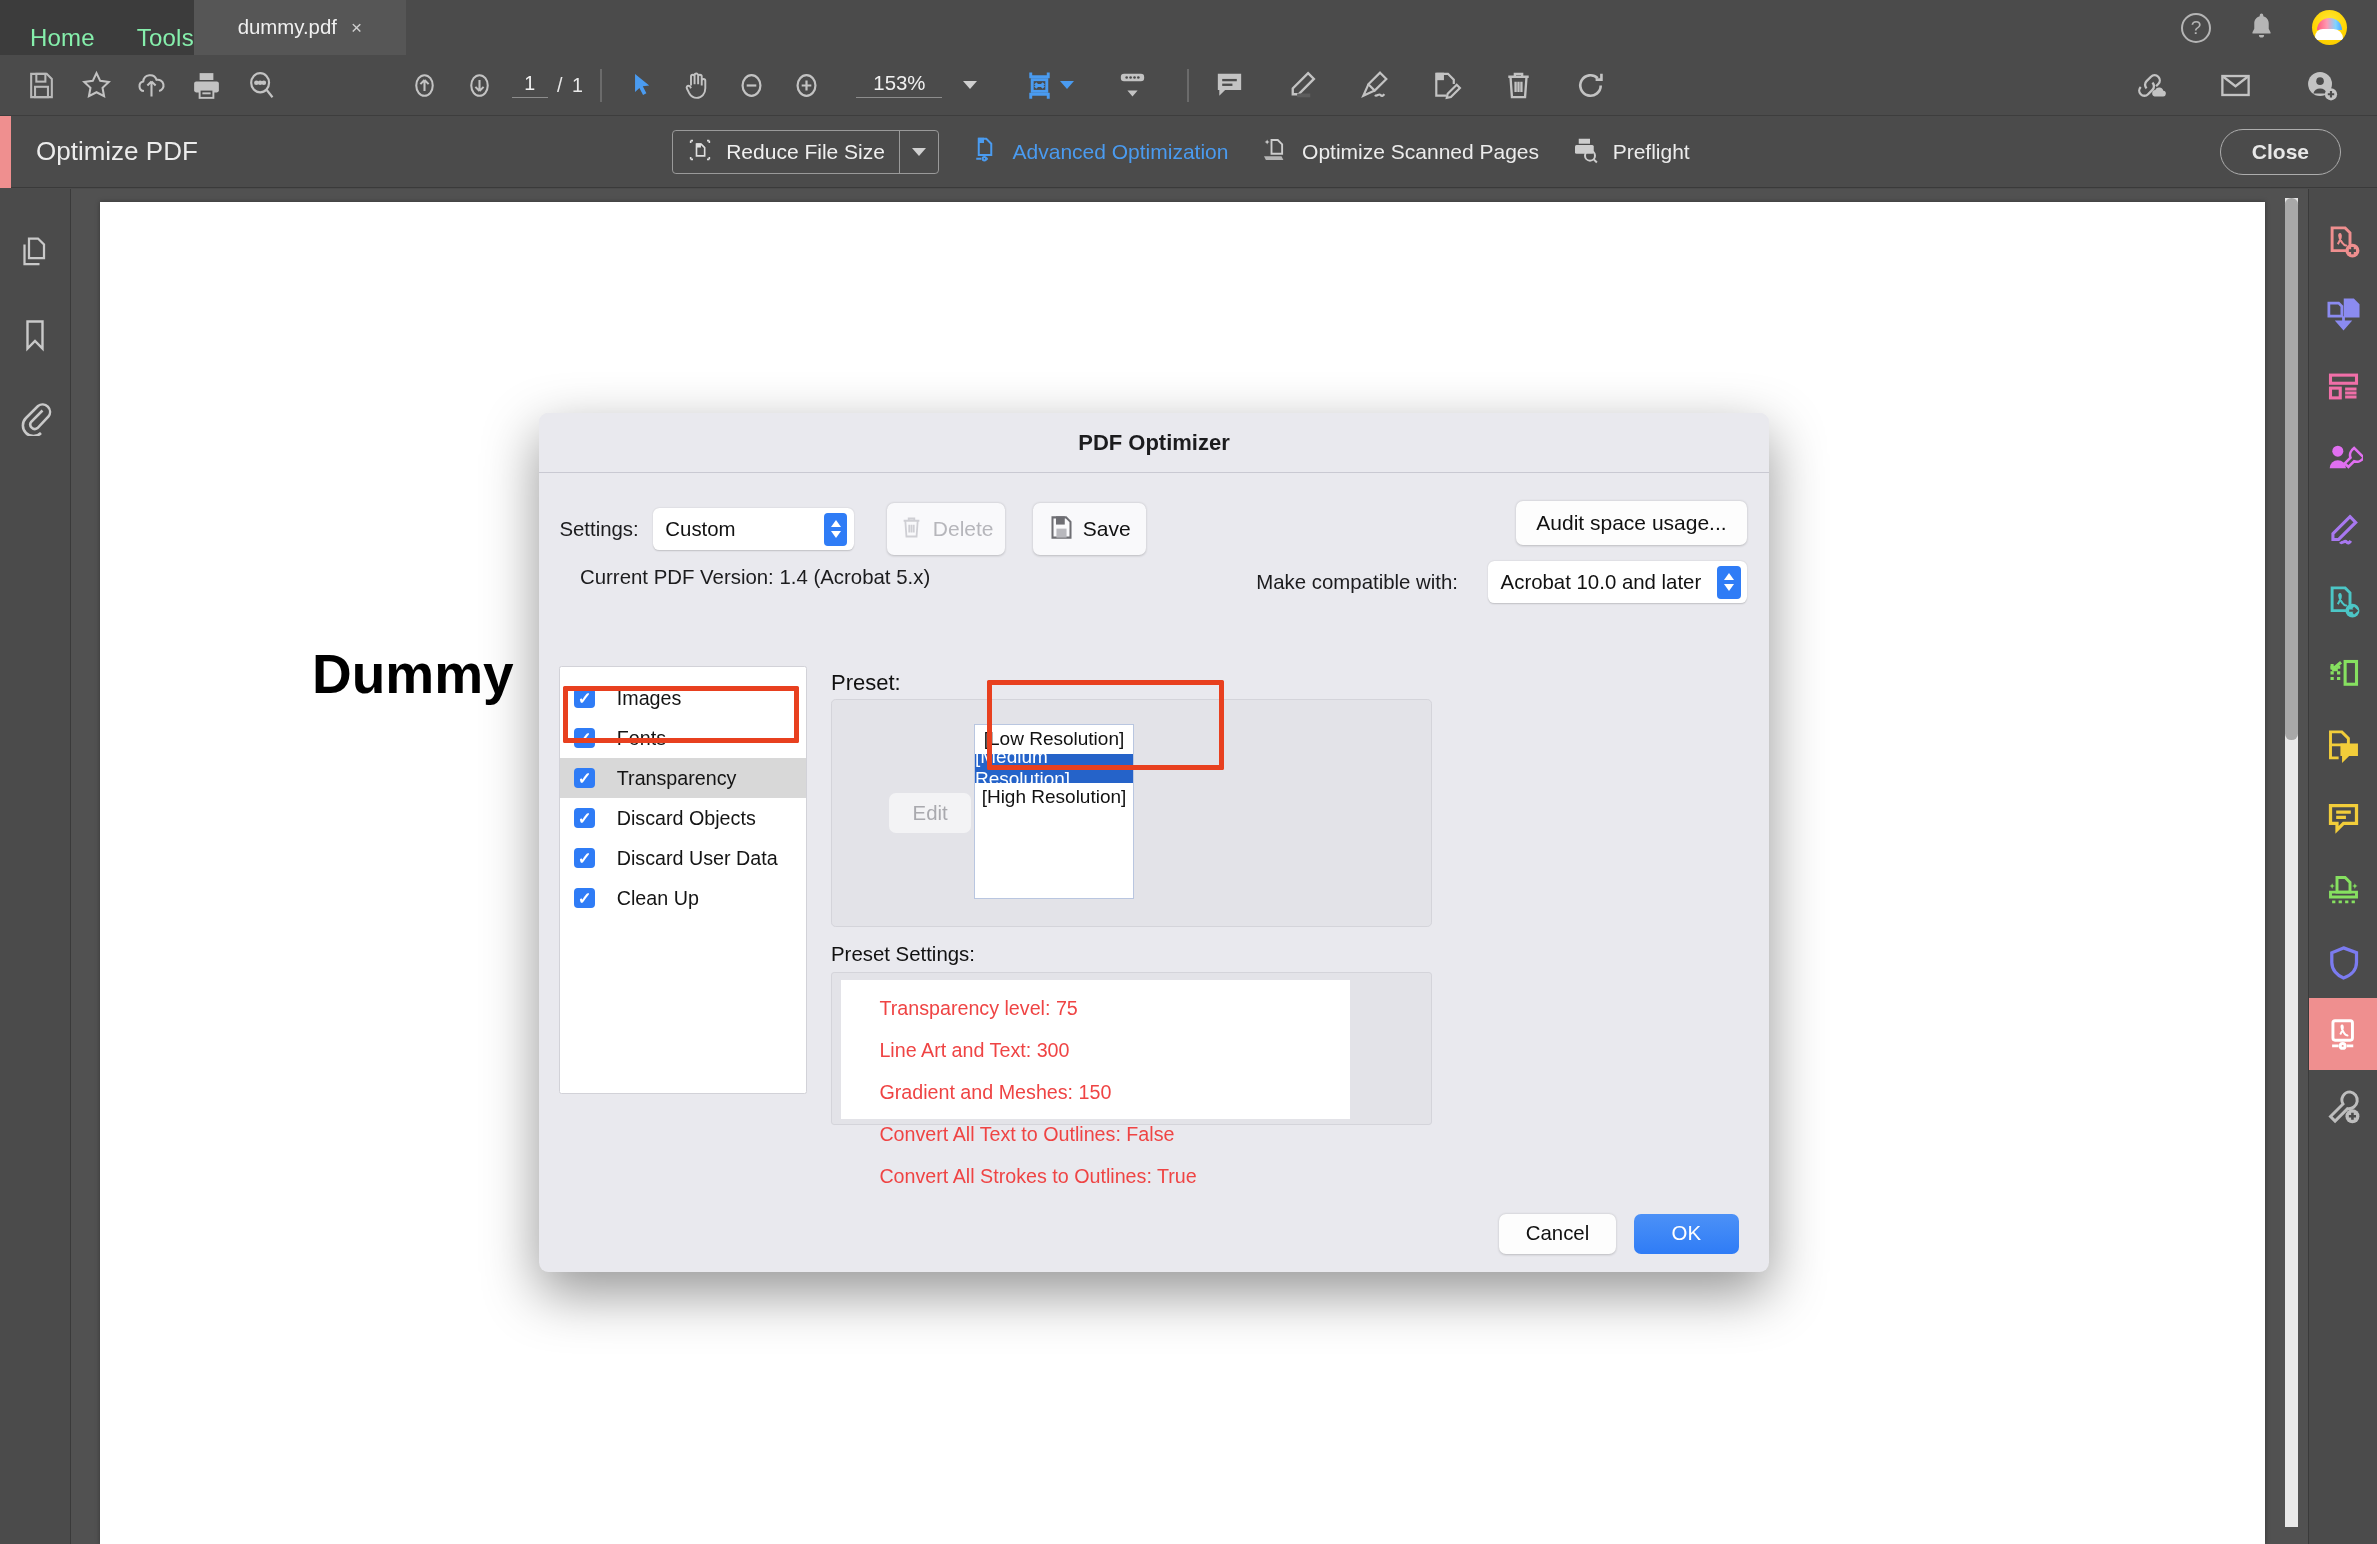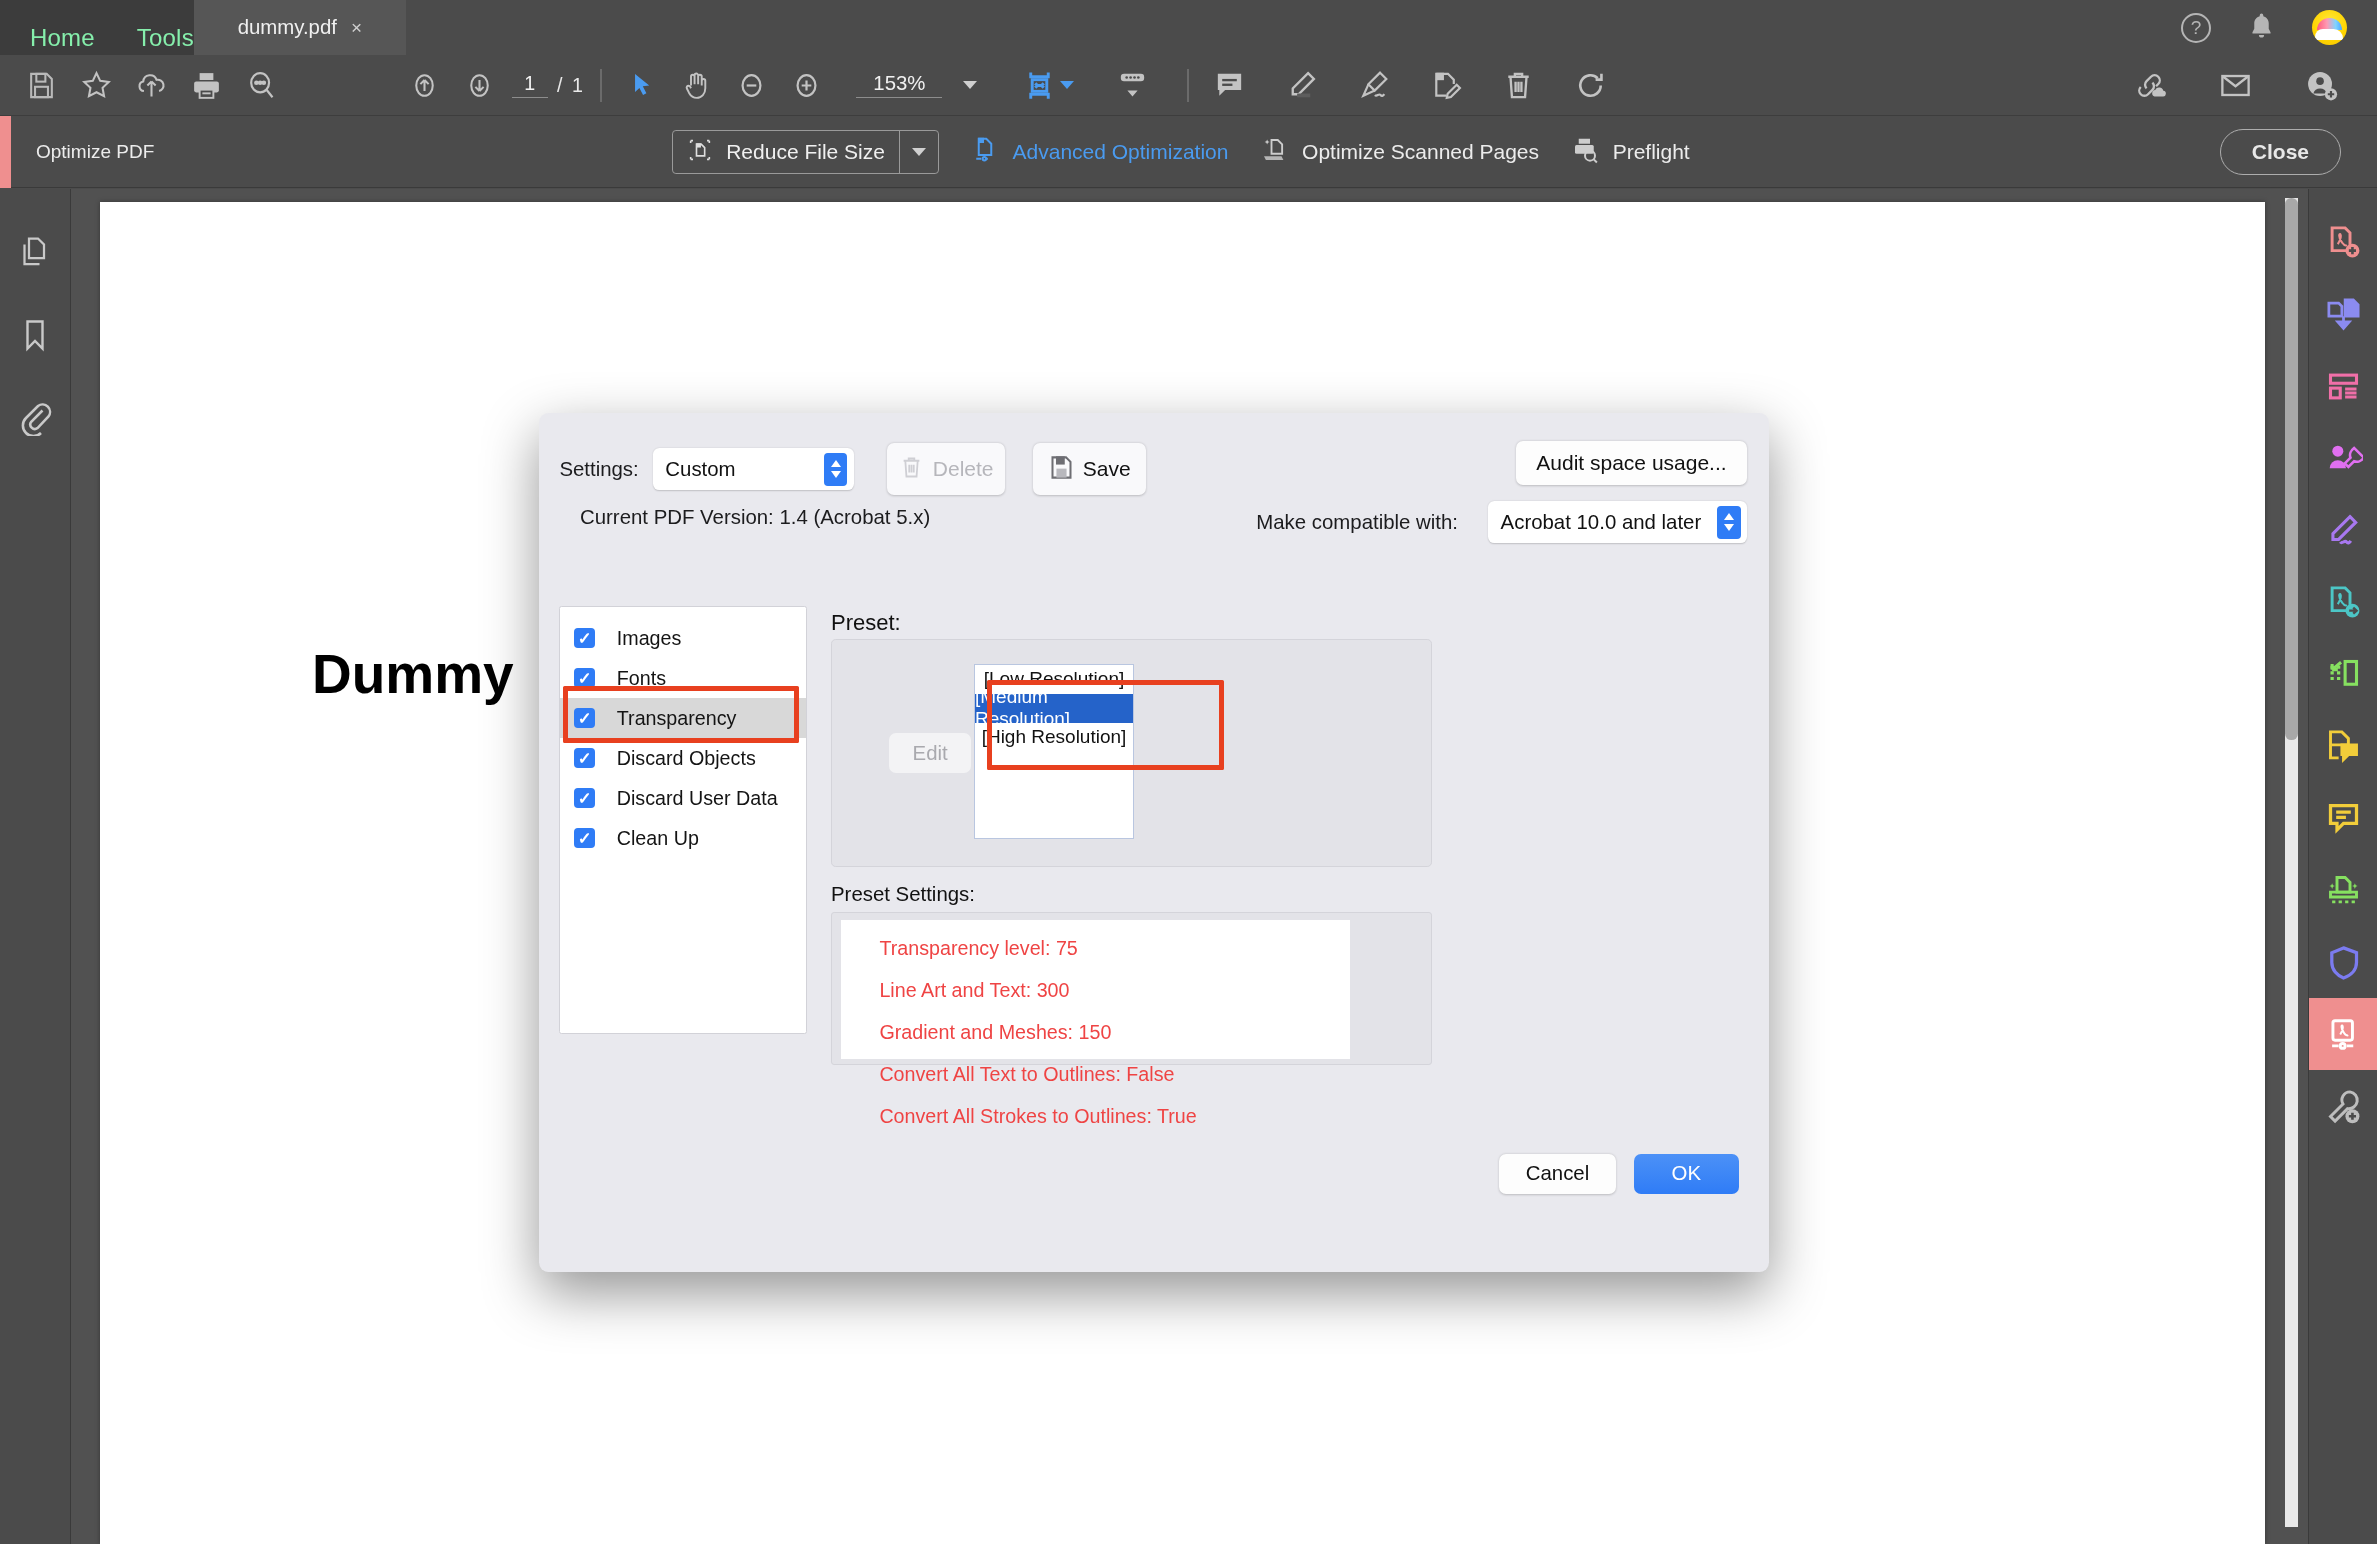--- a/index.html
+++ b/index.html
@@ -67,21 +67,21 @@
   .zoom-val { color: #f0f0f0; font-size: 20.4px; border-bottom: 1.6px solid #8d8d8d; padding: 0 7.9px 2.4px 7.9px; min-width: 86px; text-align:center;}
   .caret-down { width: 0; height: 0; border-left: 7px solid transparent; border-right: 7px solid transparent; border-top: 8.6px solid #d0d0d0; }
   .caret-blue { border-top-color: #4a9bf0; }
   
   .optimize-bar {
     position: absolute; top: 116px; left: 0; width: 2377px; height: 72px;
     background: #4b4b4b; display: flex; align-items: center;
     border-bottom: 0.8px solid #3a3a3a;
   }
   .redbar-left { width: 11px; height: 72px; background: #ef8f8f; }
-  .opt-title { color: #ececec; font-size: 19px; margin-left: 25px; }
+  .opt-title { color: #ececec; font-size: 26px; margin-left: 25px; }
   .opt-center { position: absolute; left: 672px; display: flex; align-items: center; gap: 31px; }
   .reduce-group {
     display: flex; align-items: center; border: 1.6px solid #9a9a9a; border-radius: 3.9px;
     height: 44px; overflow: hidden;
   }
   .reduce-main { display: flex; align-items: center; gap: 12.6px; padding: 0 14px 0 12.6px; height: 100%; }
   .reduce-label { color: #f0f0f0; font-size: 21px; }
   .reduce-arrow { width: 39px; height: 100%; display: flex; align-items: center; justify-content: center; border-left: 1.6px solid #9a9a9a; }
   .opt-item { display: flex; align-items: center; gap: 12.6px; }
   .opt-item-label { font-size: 21px; color: #ececec; }
@@ -608,20 +608,23 @@
   <span class="rrail-item">
     <svg width="39" height="39" viewBox="0 0 24 24" fill="#bdbdbd">
         <path d="M16 3a5 5 0 00-4.3 7.5L4 18.2 6.8 21l7.7-7.7A5 5 0 1016 3z" fill="none" stroke="#bdbdbd" stroke-width="1.8"></path>
         <circle cx="17.5" cy="18" r="4.3"></circle>
         <path d="M17.5 15.8v4.4M15.3 18h4.4" stroke="#4b4b4b" stroke-width="1.6"></path>
       </svg>
   </span>
 </div>
 
 <div class="dialog">
+  <div class="dlg-titlebar">
+    <span class="dlg-title">PDF Optimizer</span>
+  </div>
 
   <div class="dlg-body">
 
     <div class="settings-row">
       <span class="lbl">Settings:</span>
       <div class="select-ctl">
         <span class="select-val">Custom</span>
         <span class="stepper">
           <span class="step-up"></span>
             <span class="step-dn"></span>

